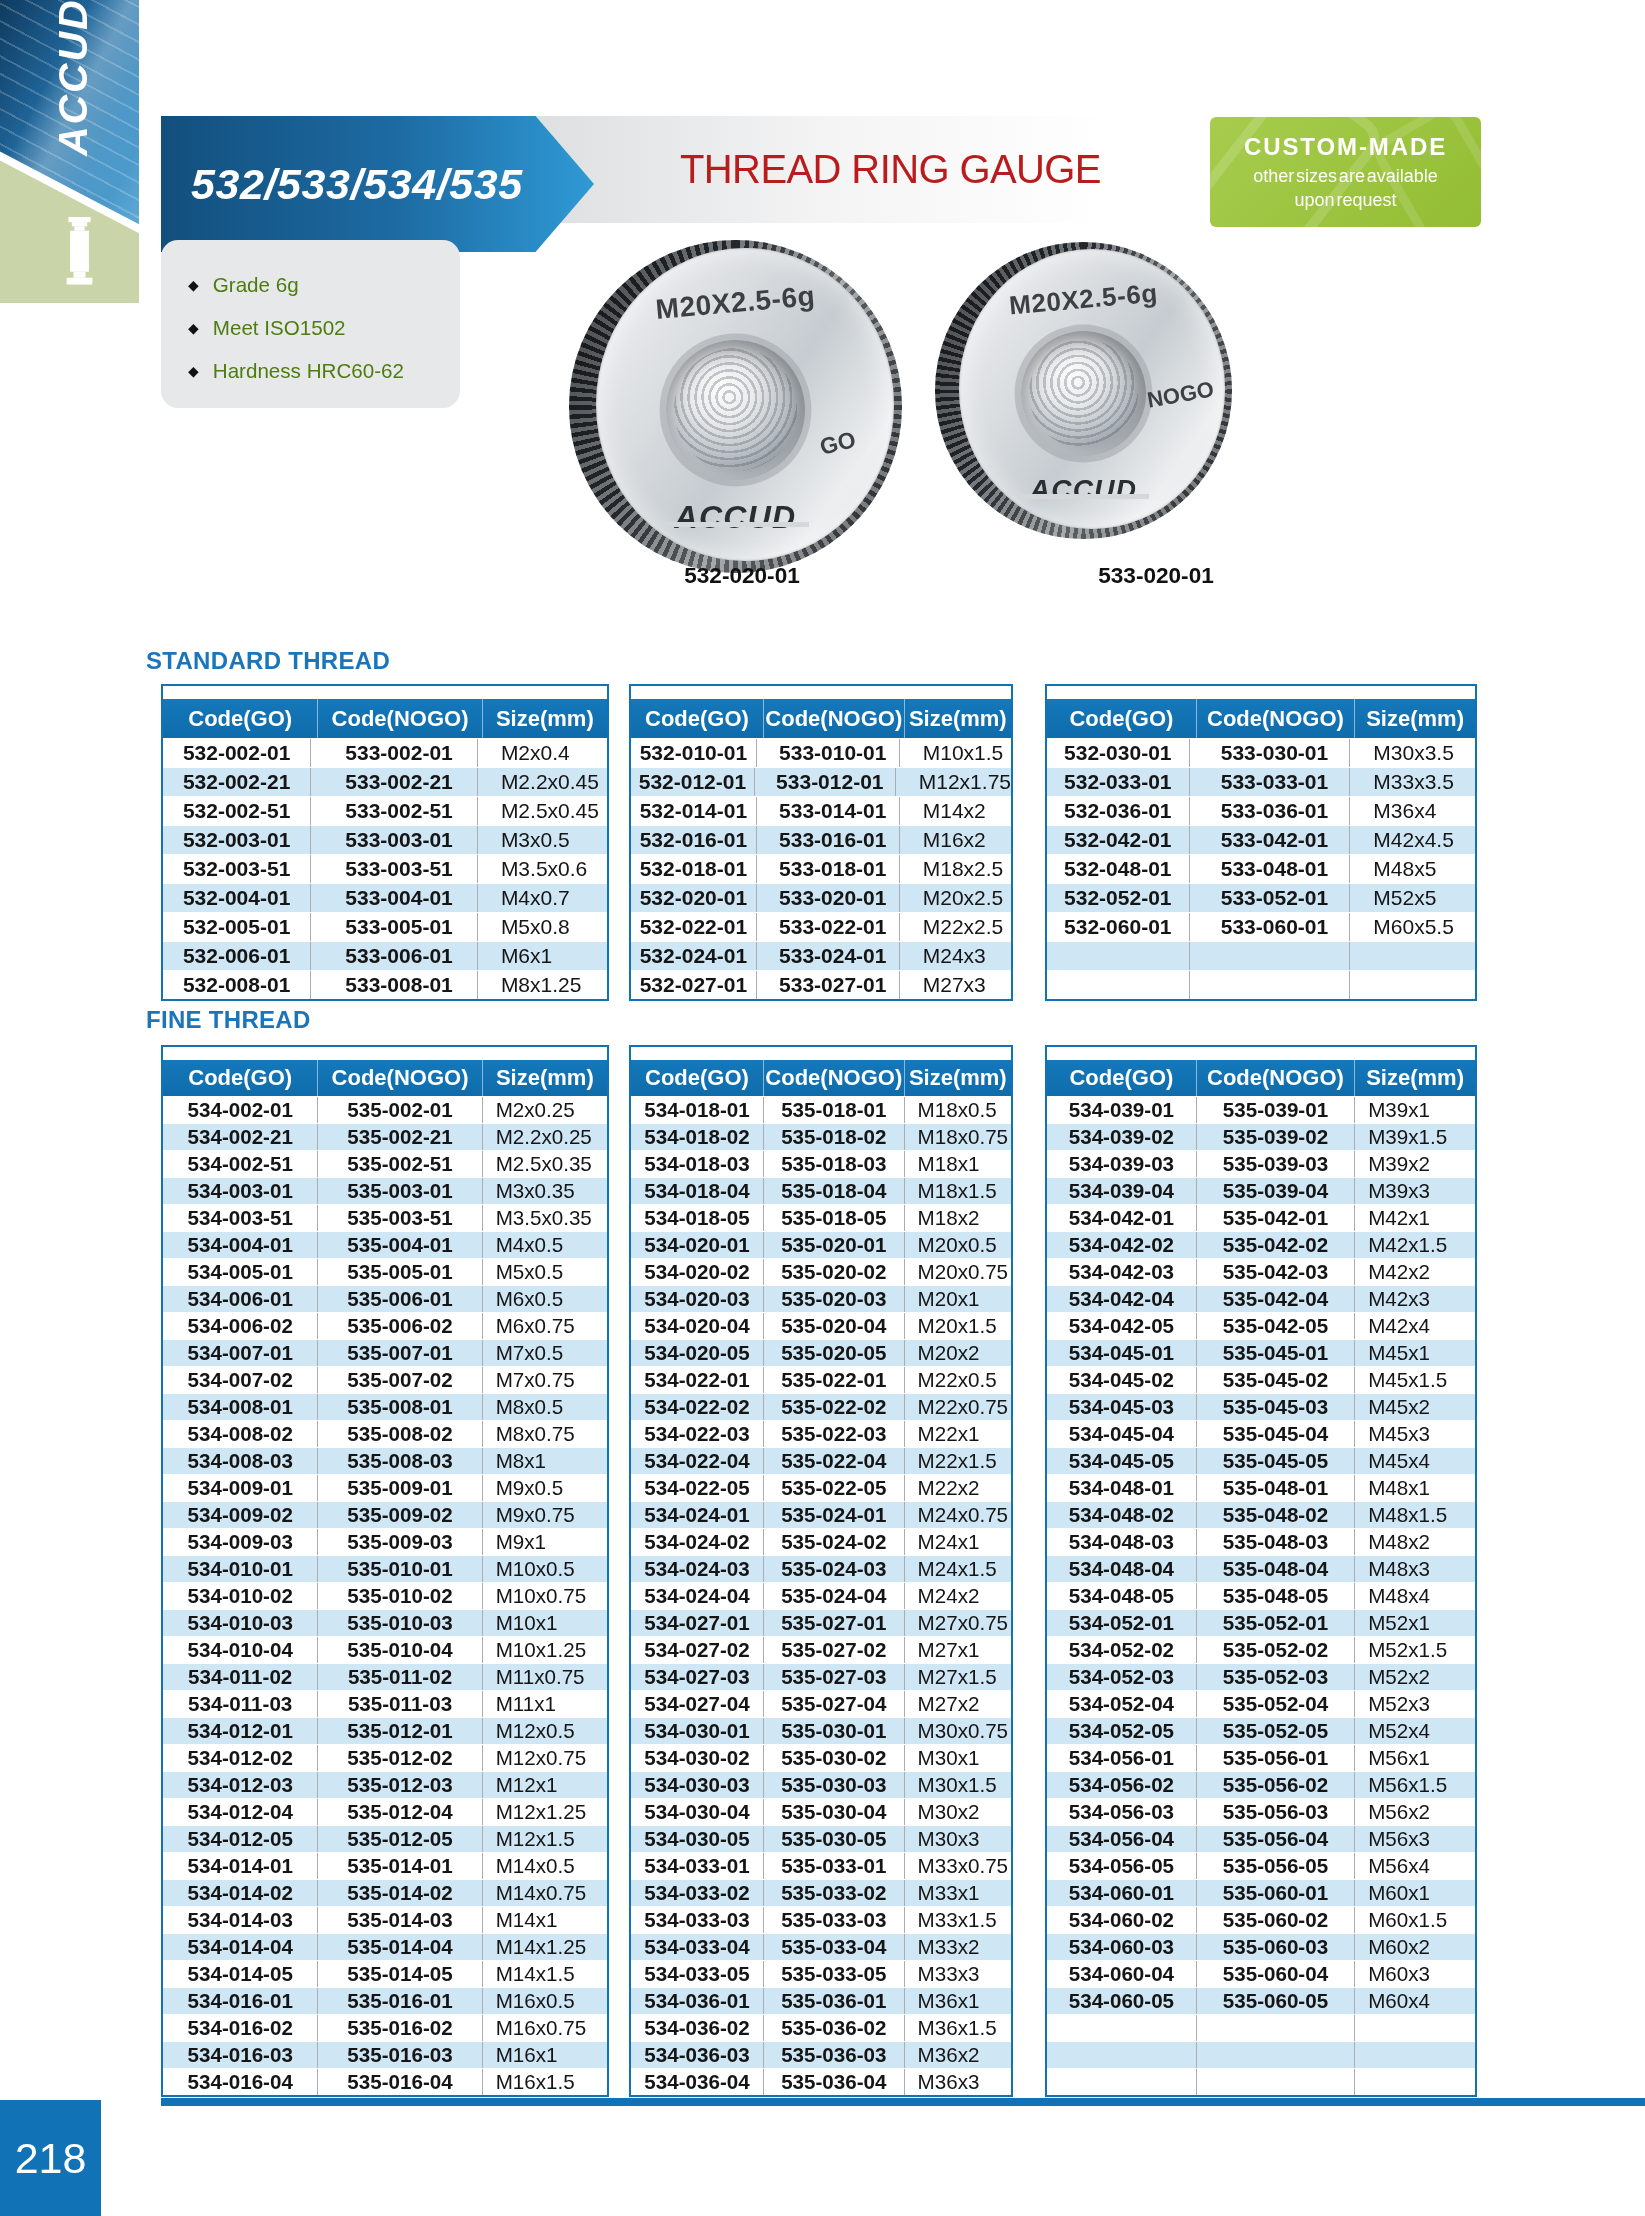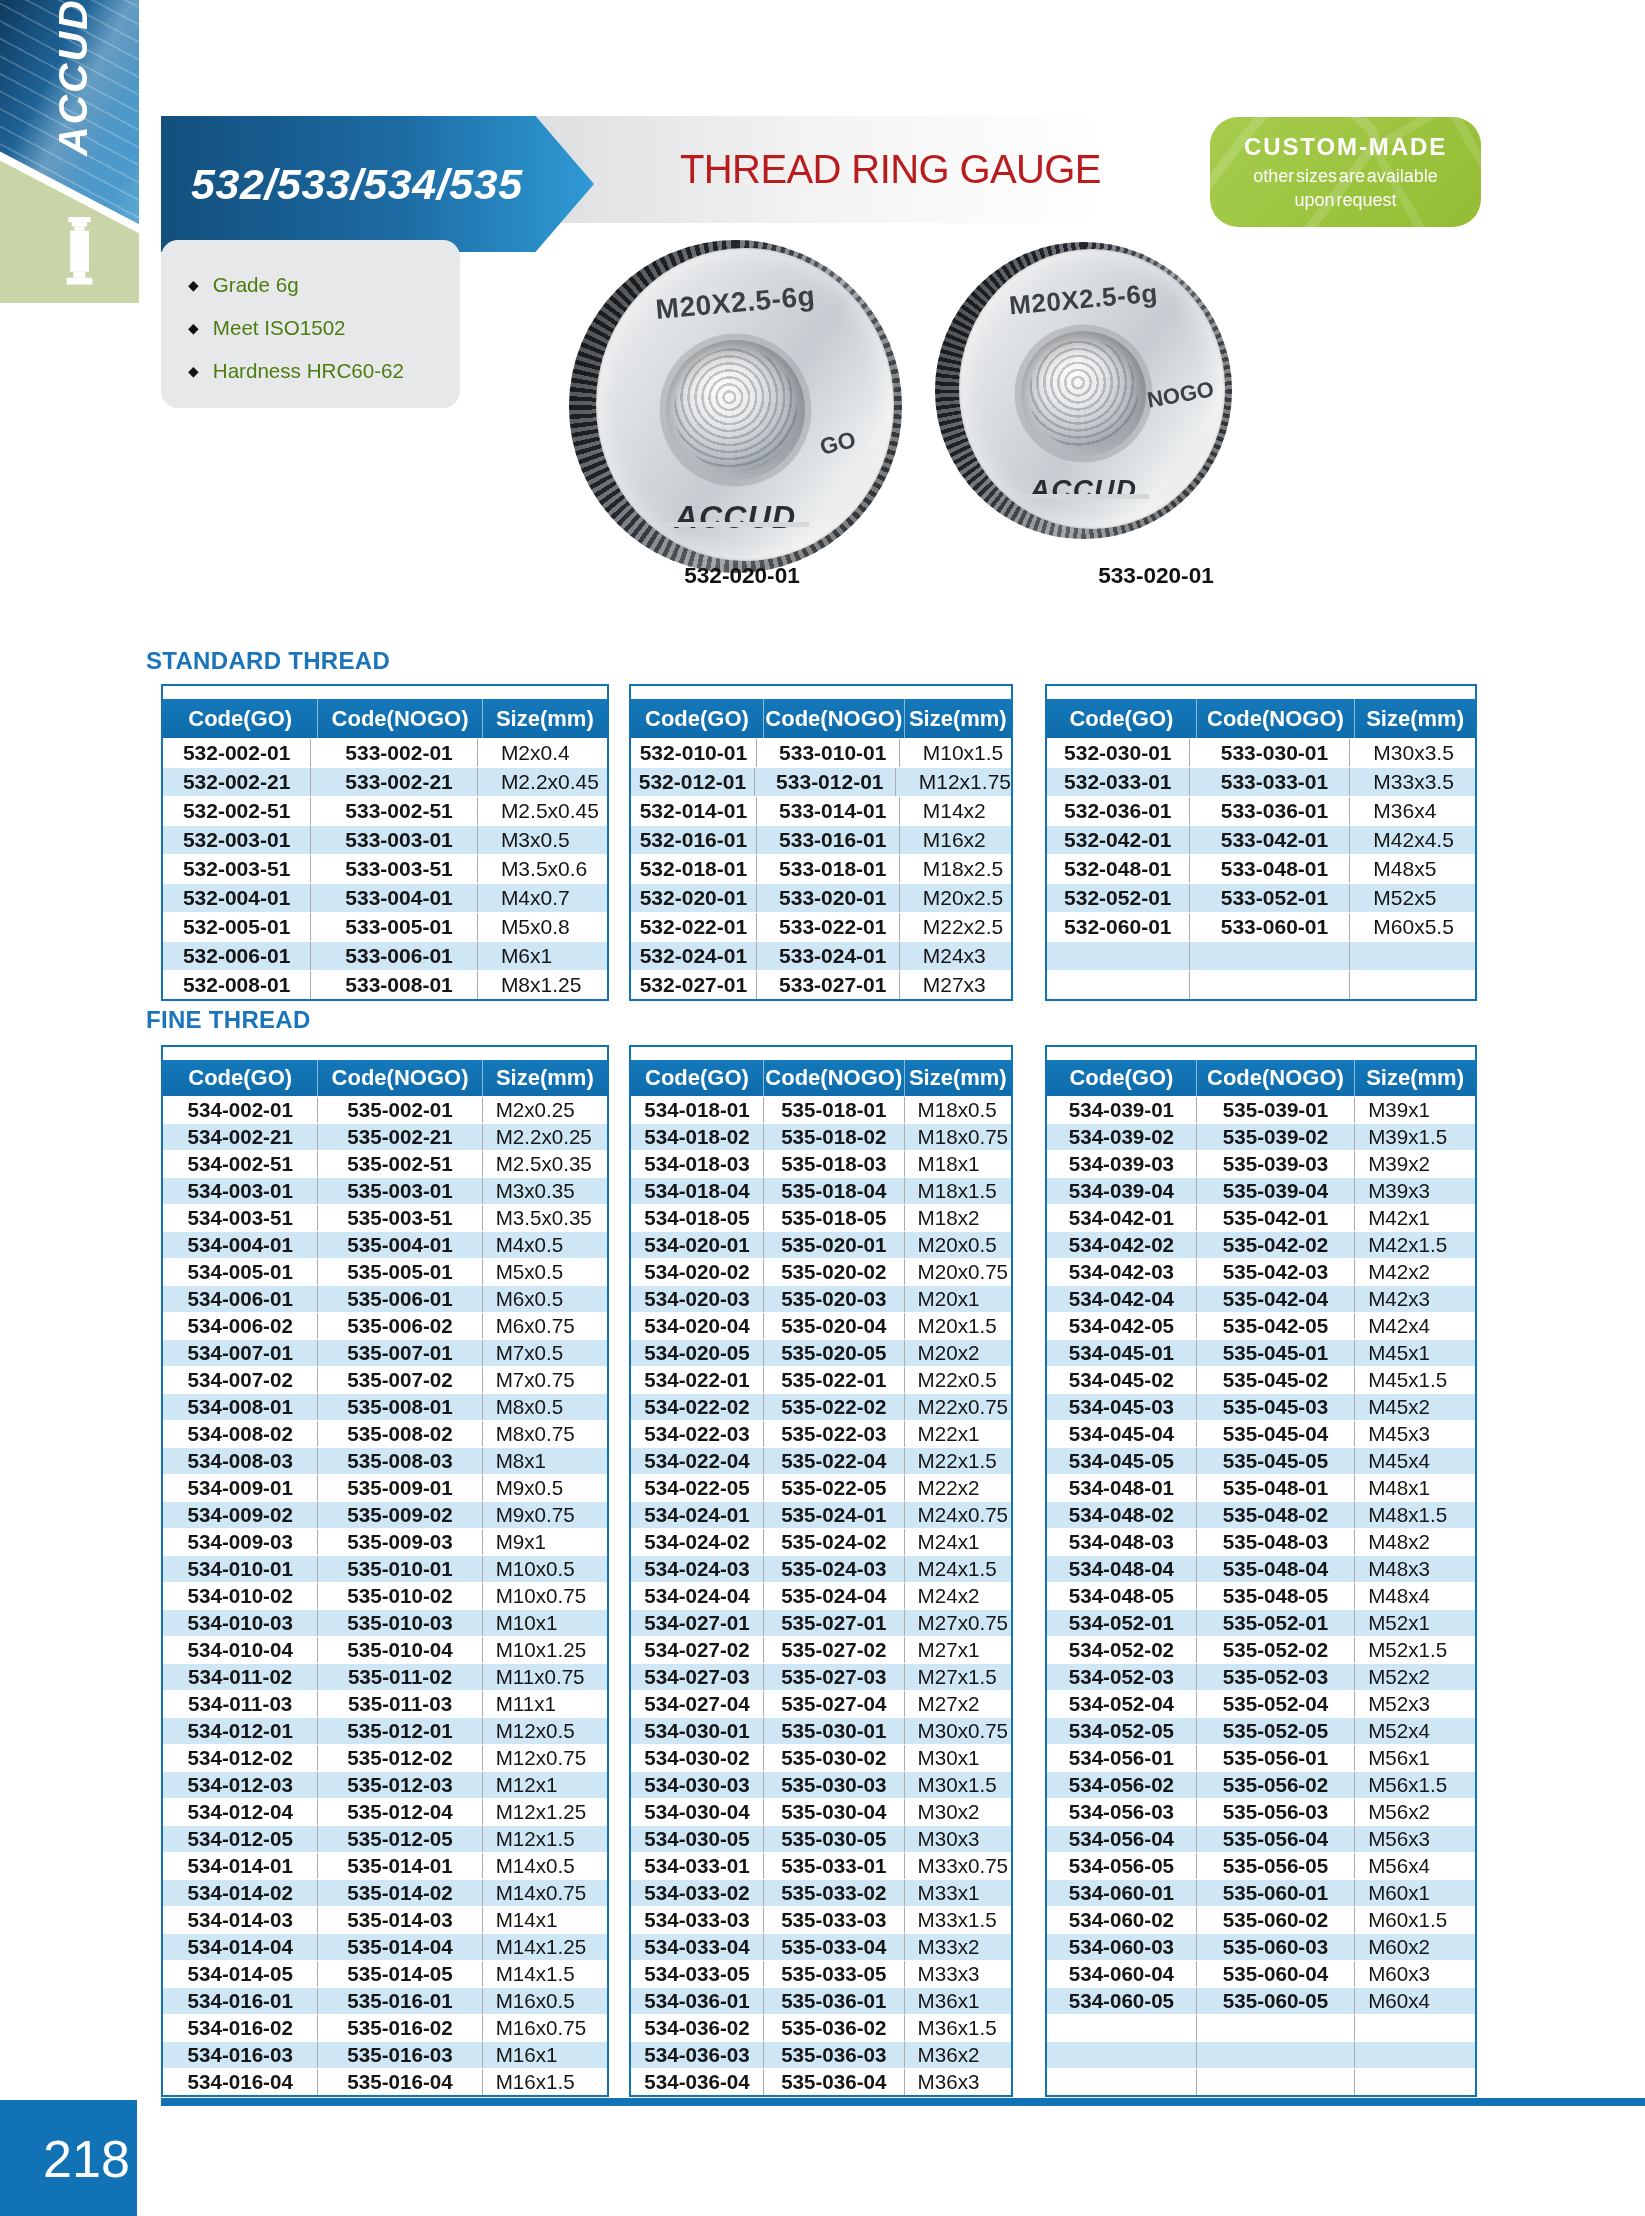--- a/index.html
+++ b/index.html
@@ -15,34 +15,34 @@
     clip-path:polygon(0 0,100% 0,100% 74%,0 50%); }
   .side-blue .ruler-band { position:absolute; inset:0;
     background:linear-gradient(118deg,transparent 30%,rgba(255,255,255,.28) 44%,rgba(255,255,255,.12) 58%,transparent 72%); }
   .side-blue .ruler-ticks { position:absolute; inset:0; opacity:.35;
     background:repeating-linear-gradient(28deg,rgba(255,255,255,.55) 0 1.9px,transparent 1.9px 15.5px); }
   .side-accud { position:absolute; left:50px; top:156px; transform:rotate(-90deg); transform-origin:left top;
     font-size:41px; font-weight:bold; font-style:italic; color:#ffffff; letter-spacing:1.9px; white-space:nowrap; }
   .side-green { position:absolute; inset:0; background:#c9d5a8; clip-path:polygon(0 53%,100% 77%,100% 100%,0 100%); }
   .gauge-pictogram { position:absolute; left:62px; top:217px; width:35px; height:77px; }
   .page-num { position:absolute; left:0; top:2100px; width:101px; height:117px; background:#1173b5;
-    color:#fff; font-size:52px; display:flex; align-items:center; justify-content:center;padding-left:36px; }
+    color:#fff; font-size:43px; display:flex; align-items:center; justify-content:center; }
   .footer-bar { position:absolute; left:161px; top:2098px; width:1484px; height:7.7px; background:#1173b5; }
 
   
   .title-band { position:absolute; left:161px; top:116px; width:1027px; height:107px;
     background:linear-gradient(90deg,#c2c4c6 0%,#dcdedf 35%,#f4f4f5 65%,#ffffff 92%); }
   .model-banner { position:absolute; left:161px; top:116px; width:433px; height:136px;
     background:linear-gradient(90deg,#124f7d 0%,#1d6ba3 55%,#2f9ad5 100%);
     clip-path:polygon(0 0,86.5% 0,100% 50%,86.5% 100%,0 100%);
     display:flex; align-items:center; padding-left:30px; box-sizing:border-box; }
   .model-banner span { font-size:43px; font-weight:bold; font-style:italic; color:#fff; letter-spacing:0.6px; }
   .page-title { position:absolute; left:680px; top:116px; height:107px; display:flex; align-items:center;
     font-size:40px; font-weight:400; color:#b91c1c; letter-spacing:-0.6px; }
-  .custom-badge { position:absolute; left:1210px; top:117px; width:271px; height:110px; border-radius:28px;
+  .custom-badge { position:absolute; left:1210px; top:117px; width:271px; height:110px; border-radius:6px;
     background:linear-gradient(135deg,#a7cc4e 0%,#93bd33 100%); overflow:hidden; text-align:center; color:#fff; }
   .badge-mark1 { position:absolute; left:11.6px; top:-39px; width:97px; height:181px; border:10.3px solid rgba(255,255,255,.15);
     border-radius:23px; transform:rotate(38deg); }
   .badge-mark2 { position:absolute; right:-19.3px; top:-6.4px; width:77px; height:155px; border:9px solid rgba(255,255,255,.12);
     border-radius:19.3px; transform:rotate(-30deg); }
   .badge-title { position:relative; margin-top:15.5px; font-size:24px; font-weight:bold; letter-spacing:1.9px; }
   .badge-sub { position:relative; font-size:18px; line-height:24px; margin-top:3px; word-spacing:-3.2px; }
 
   
   .features { position:absolute; left:161px; top:240px; width:299px; height:168px; background:#e7e8e9;

